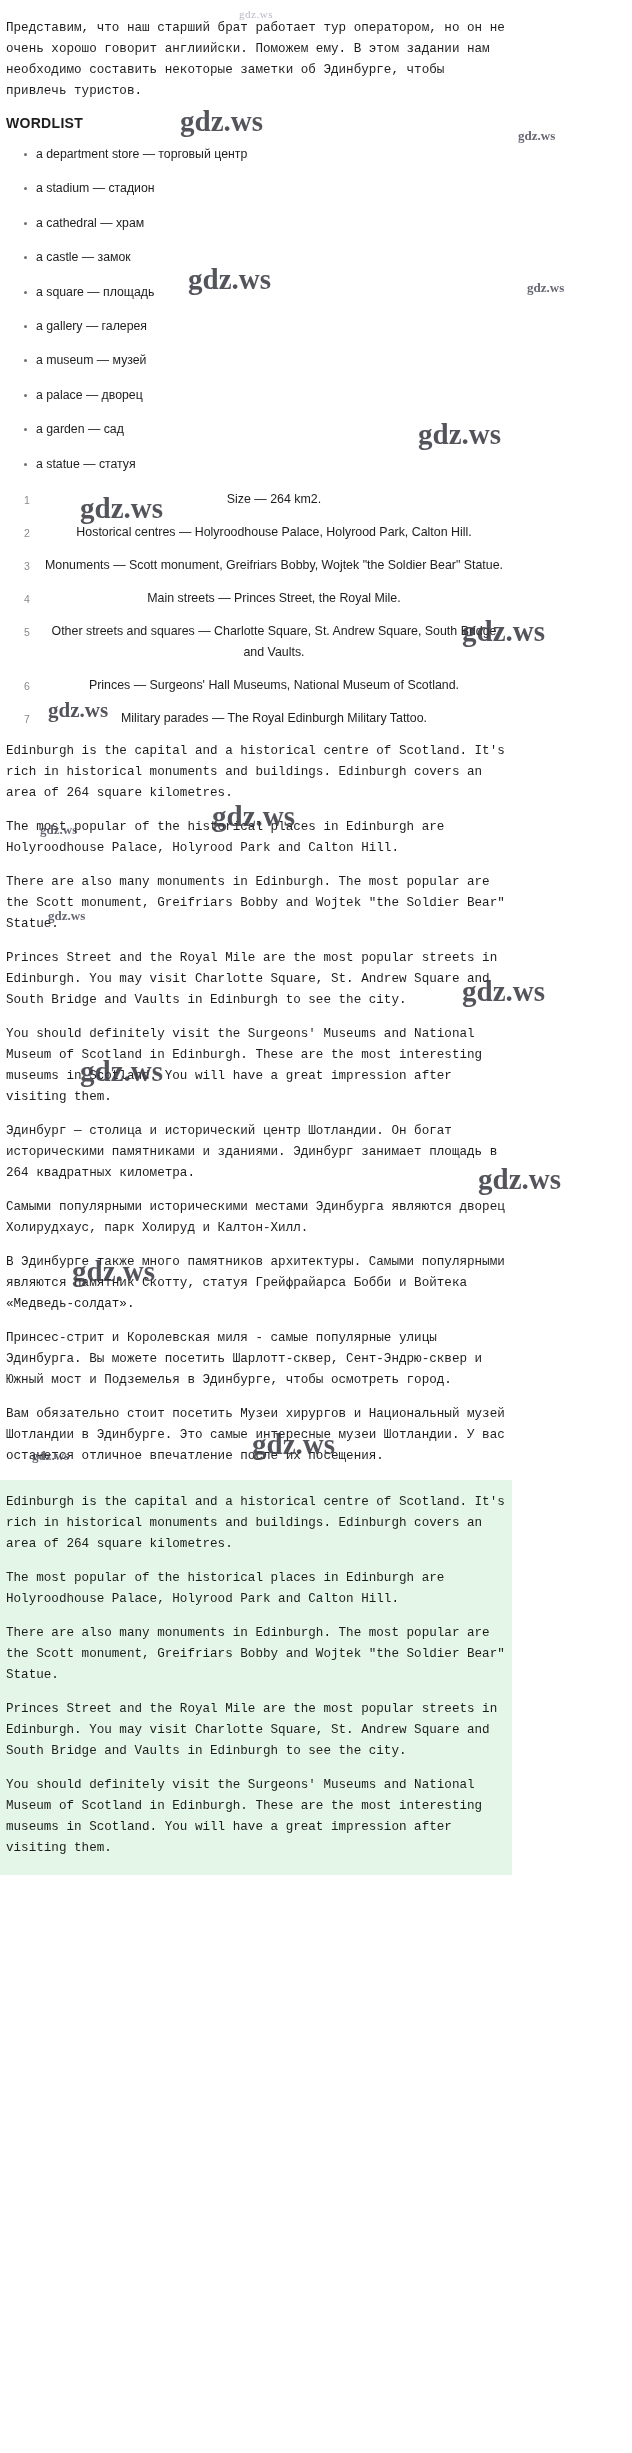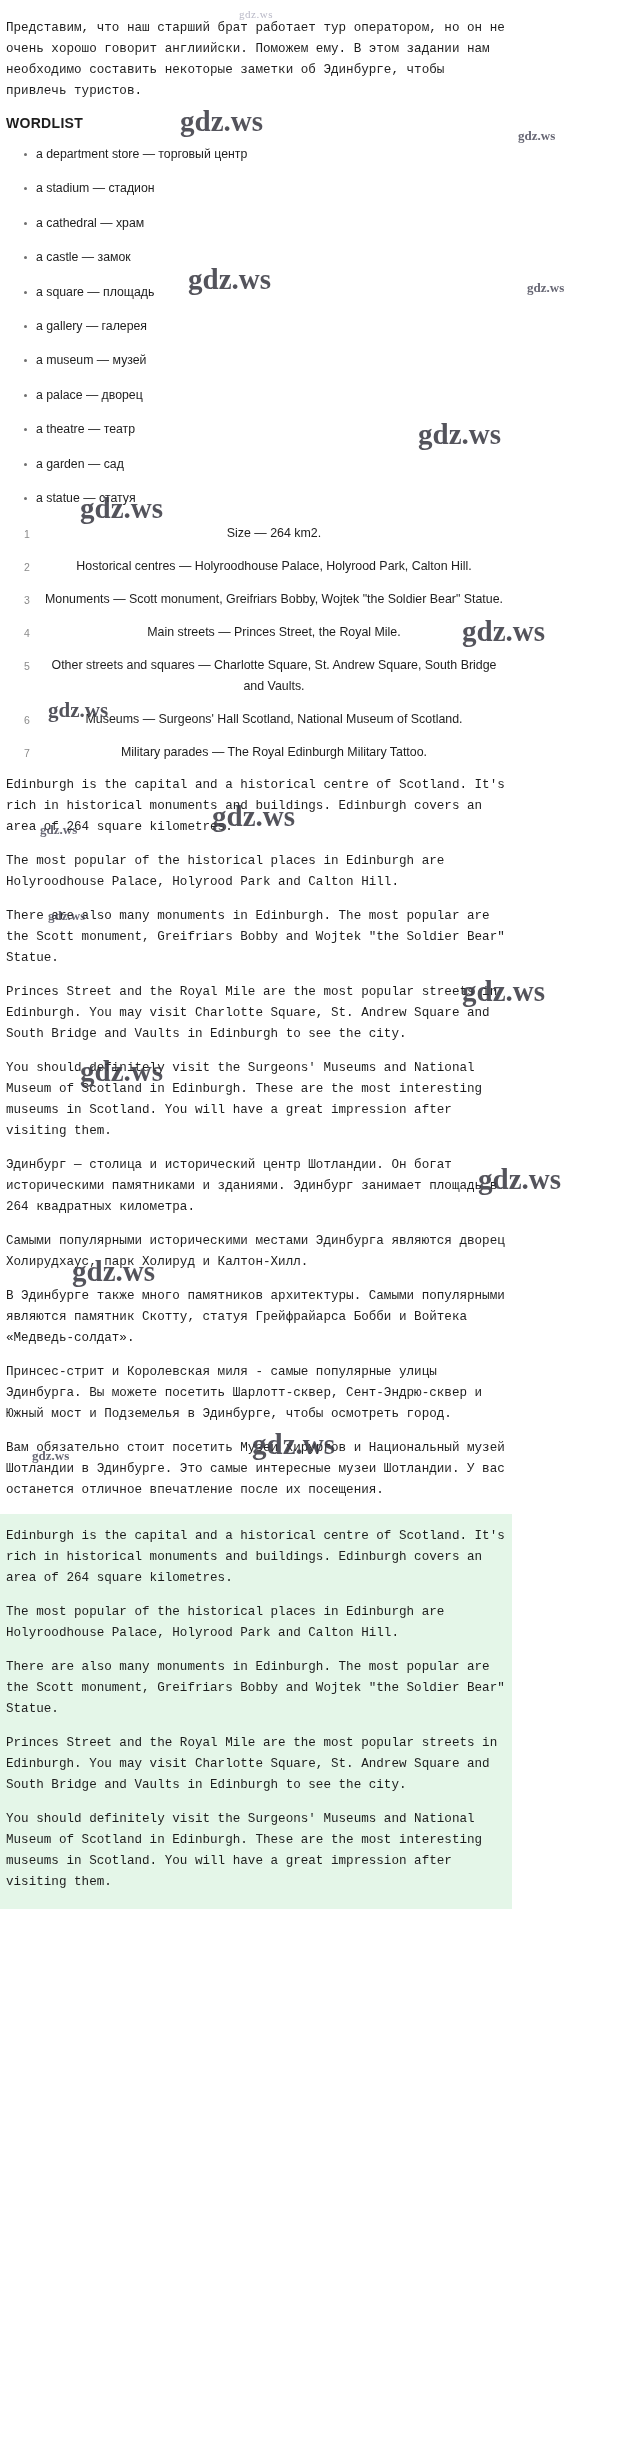--- a/index.html
+++ b/index.html
@@ -148,32 +148,31 @@
 
     <ul class="wordlist-items">
       <li>a department store — торговый центр</li>
       <li>a stadium — стадион</li>
       <li>a cathedral — храм</li>
       <li>a castle — замок</li>
       <li>a square — площадь</li>
       <li>a gallery — галерея</li>
       <li>a museum — музей</li>
       <li>a palace — дворец</li>
-      <li>a theatre — театр</li>
       <li>a garden — сад</li>
       <li>a statue — статуя</li>
     </ul>
 
     <ol class="numbered">
       <li>Size — 264 km2.</li>
       <li>Hostorical centres — Holyroodhouse Palace, Holyrood Park, Calton Hill.</li>
       <li>Monuments — Scott monument, Greifriars Bobby, Wojtek "the Soldier Bear" Statue.</li>
       <li>Main streets — Princes Street, the Royal Mile.</li>
       <li>Other streets and squares — Charlotte Square, St. Andrew Square, South Bridge and Vaults.</li>
-      <li>Museums — Surgeons' Hall Scotland, National Museum of Scotland.</li>
+      <li>Princes — Surgeons' Hall Museums, National Museum of Scotland.</li>
       <li>Military parades — The Royal Edinburgh Military Tattoo.</li>
     </ol>
 
     <div class="answers-en">
       <p class="para">Edinburgh is the capital and a historical centre of Scotland. It's rich in historical monuments and buildings. Edinburgh covers an area of 264 square kilometres.</p>
       <p class="para">The most popular of the historical places in Edinburgh are Holyroodhouse Palace, Holyrood Park and Calton Hill.</p>
       <p class="para">There are also many monuments in Edinburgh. The most popular are the Scott monument, Greifriars Bobby and Wojtek "the Soldier Bear" Statue.</p>
       <p class="para">Princes Street and the Royal Mile are the most popular streets in Edinburgh. You may visit Charlotte Square, St. Andrew Square and South Bridge and Vaults in Edinburgh to see the city.</p>
       <p class="para">You should definitely visit the Surgeons' Museums and National Museum of Scotland in Edinburgh. These are the most interesting museums in Scotland. You will have a great impression after visiting them.</p>
     </div>

